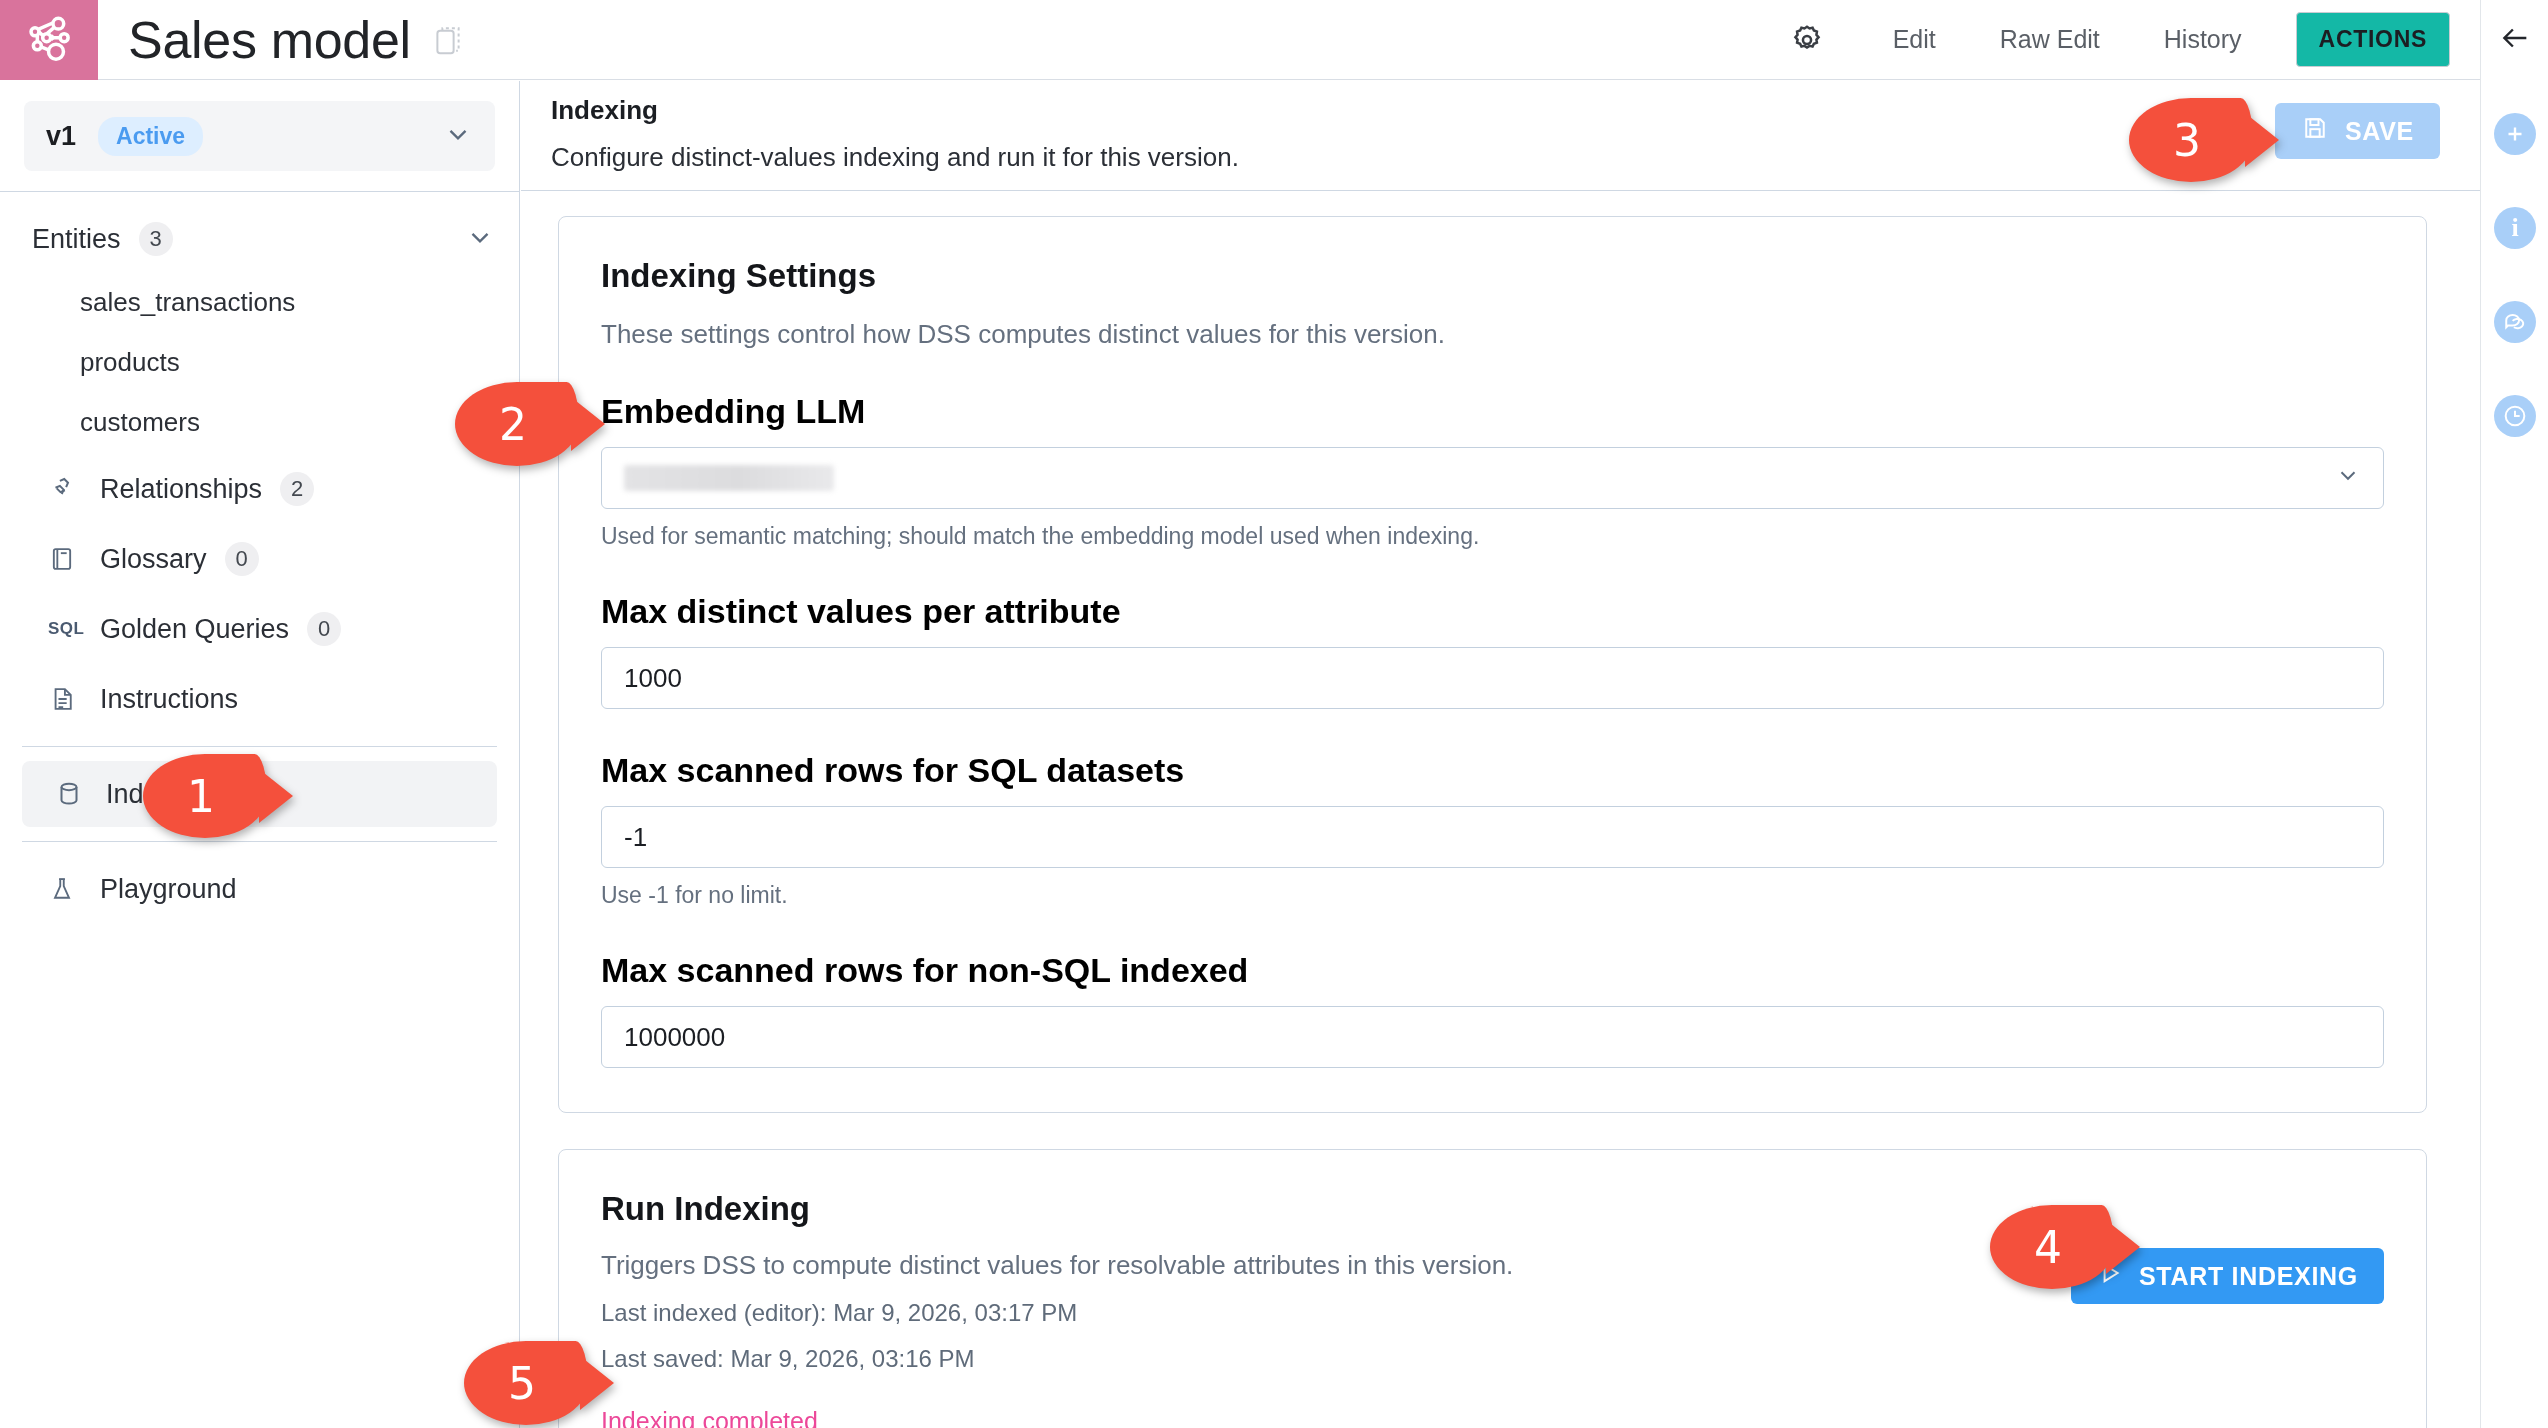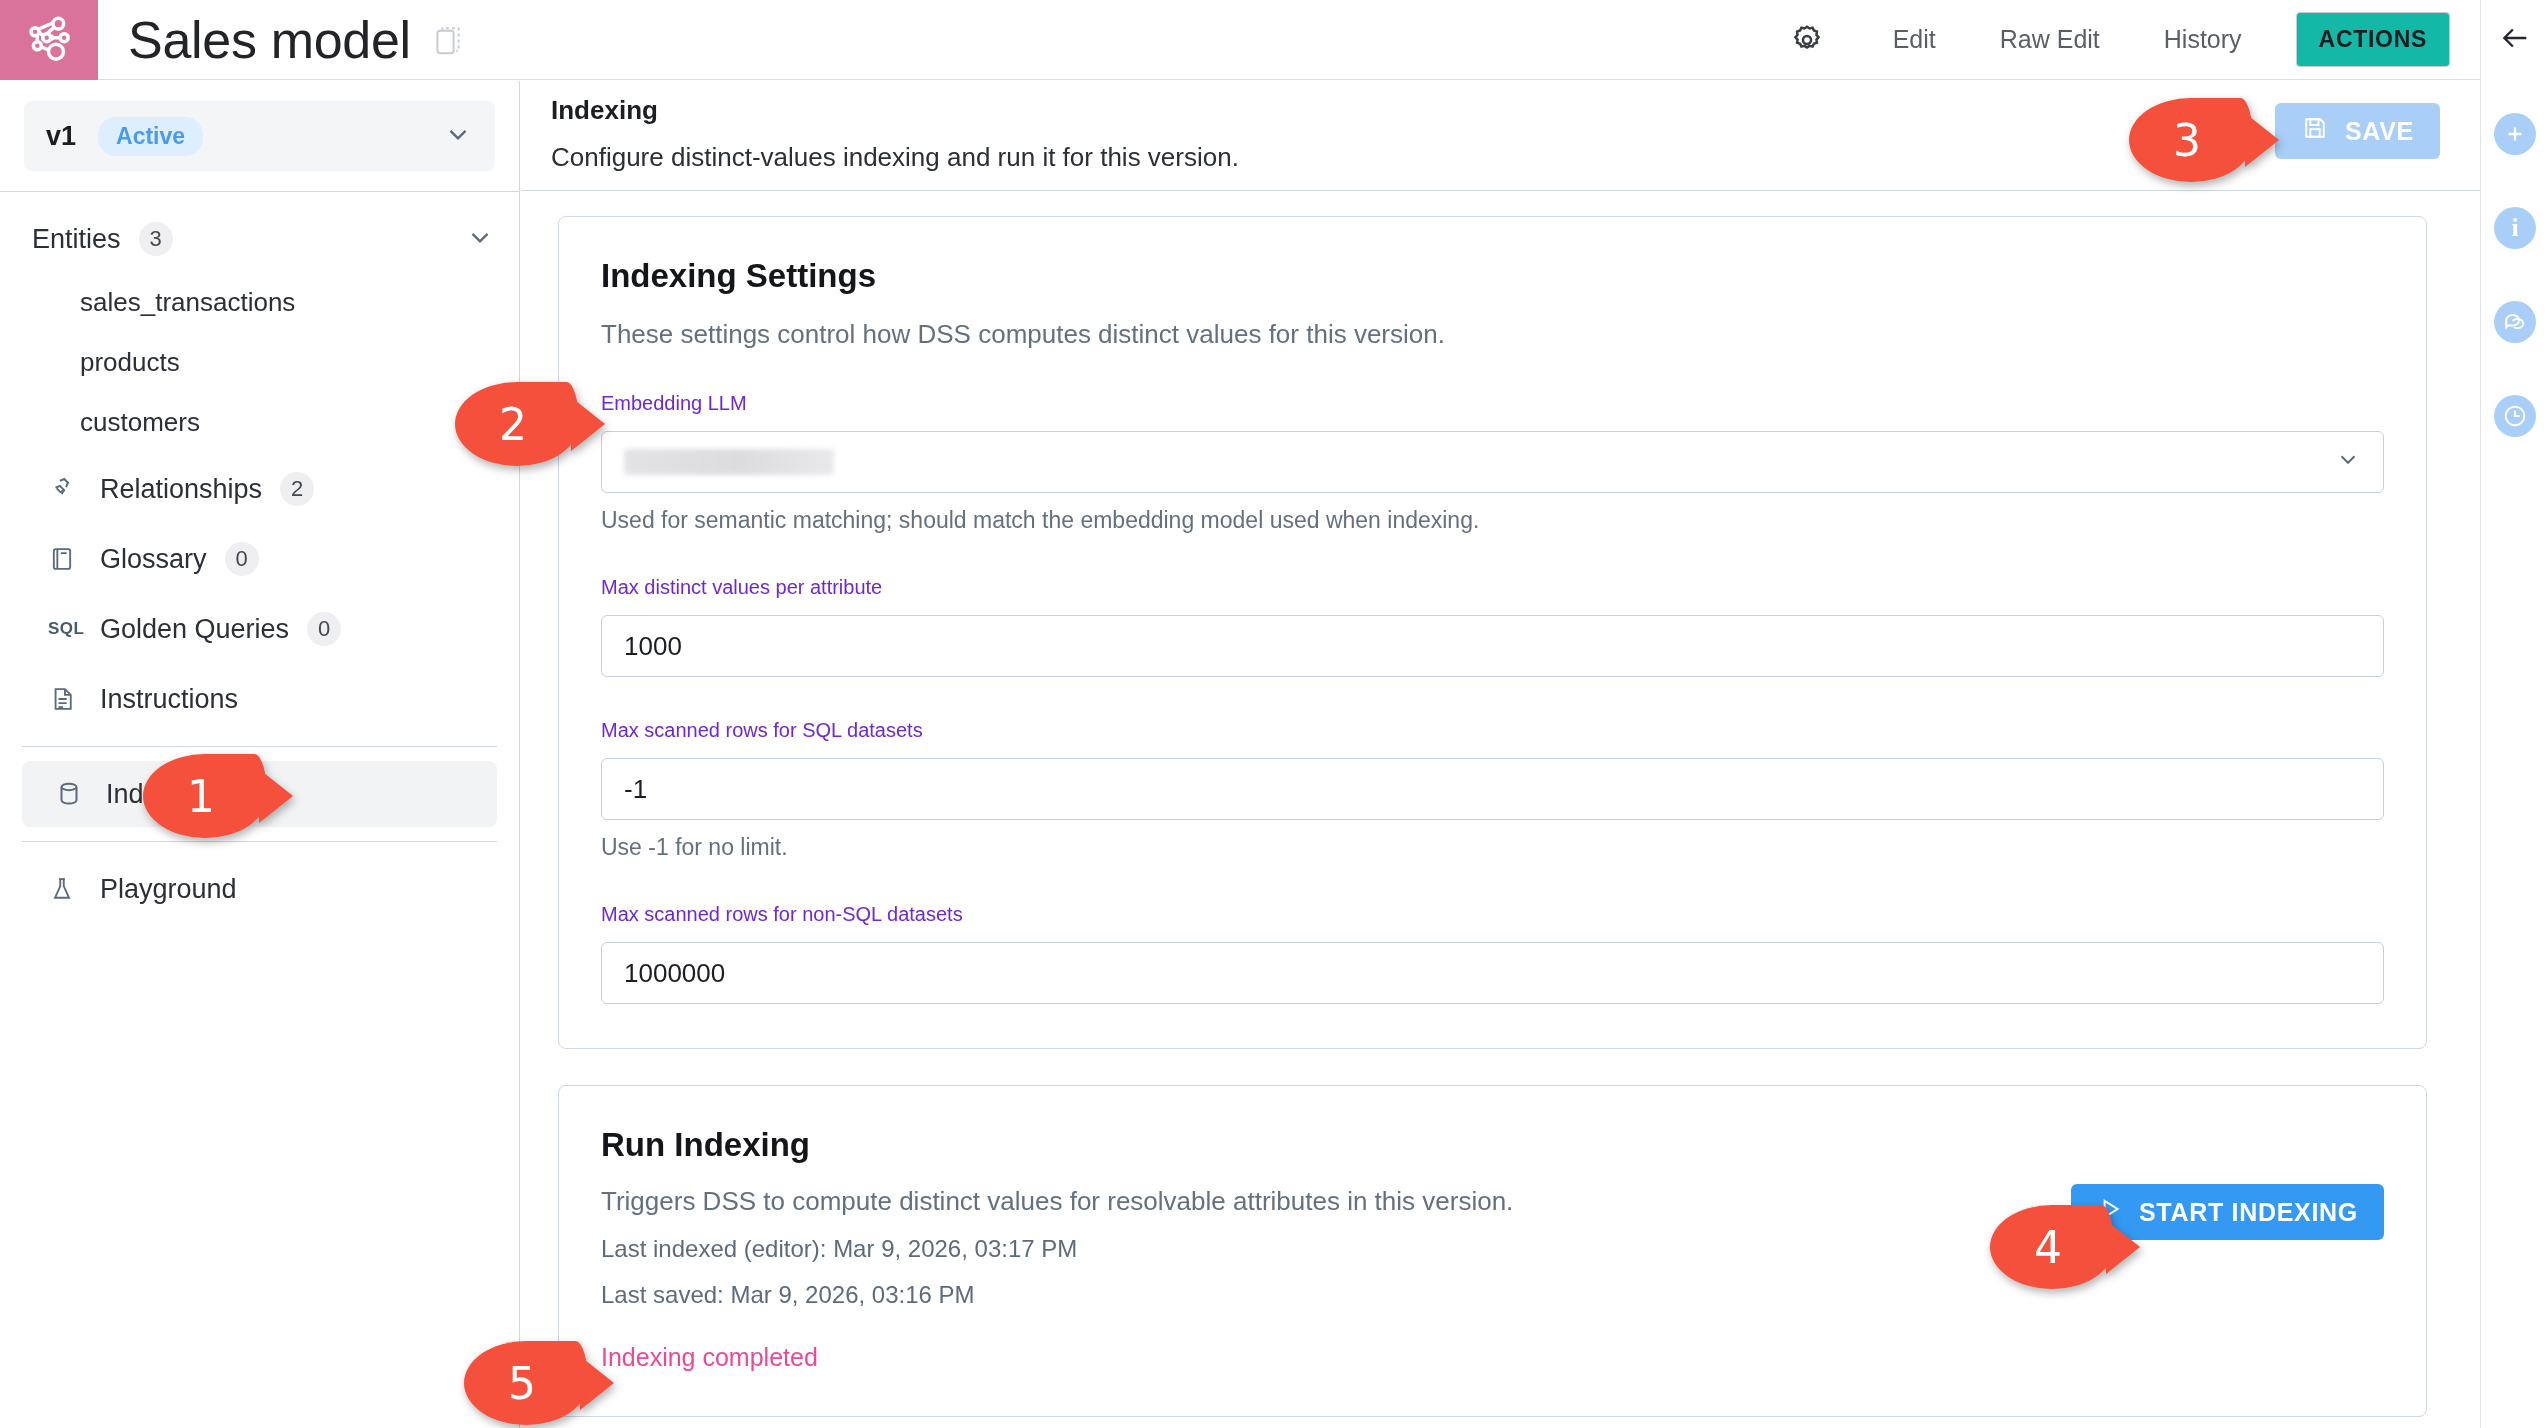--- a/index.html
+++ b/index.html
@@ -109,21 +109,21 @@
   .scroll-area { position: absolute; left: 0; top: 111px; right: 0; bottom: 0; overflow: hidden; }
 
   .card {
     margin: 24px 53px 0 37px; border: 1px solid #cfd8e3; border-radius: 8px;
     background: #ffffff; padding: 40px 42px 44px 42px;
   }
   .card h2 { font-size: 33px; font-weight: 700; color: #14161a; }
   .card .sub { font-size: 26px; color: #65707f; margin-top: 24px; }
 
   .field { margin-top: 42px; }
-  .field label { display: block; font-size: 20px; font-weight: 400; color: #6d28d9; }
+  .field label { display: block; font-size: 34px; font-weight: 700; color: #000000; }
   .ctrl {
     margin-top: 16px; height: 62px; border: 1px solid #c3d0de; border-radius: 6px;
     display: flex; align-items: center; padding: 0 22px; background: #fff;
     font-size: 26px; color: #1b1e23;
   }
   .ctrl .chev-sm { margin-left: auto; }
   .redacted {
     width: 210px; height: 26px; border-radius: 3px;
     background: linear-gradient(90deg,#e3e3e5,#dcdcde 55%,#e9e9eb);
     filter: blur(2.5px);
@@ -349,21 +349,21 @@
           <div class="ctrl">1000</div>
         </div>
 
         <div class="field">
           <label>Max scanned rows for SQL datasets</label>
           <div class="ctrl">-1</div>
           <div class="hint">Use -1 for no limit.</div>
         </div>
 
         <div class="field">
-          <label>Max scanned rows for non-SQL datasets</label>
+          <label>Max scanned rows for non-SQL indexed</label>
           <div class="ctrl">1000000</div>
         </div>
       </div>
 
       <div class="card" style="margin-top:36px;">
         <div class="run-head-row">
           <div class="left">
             <h2>Run Indexing</h2>
             <div class="run-desc">Triggers DSS to compute distinct values for resolvable attributes in this version.</div>
             <div class="meta-line">Last indexed (editor): Mar 9, 2026, 03:17 PM</div>

